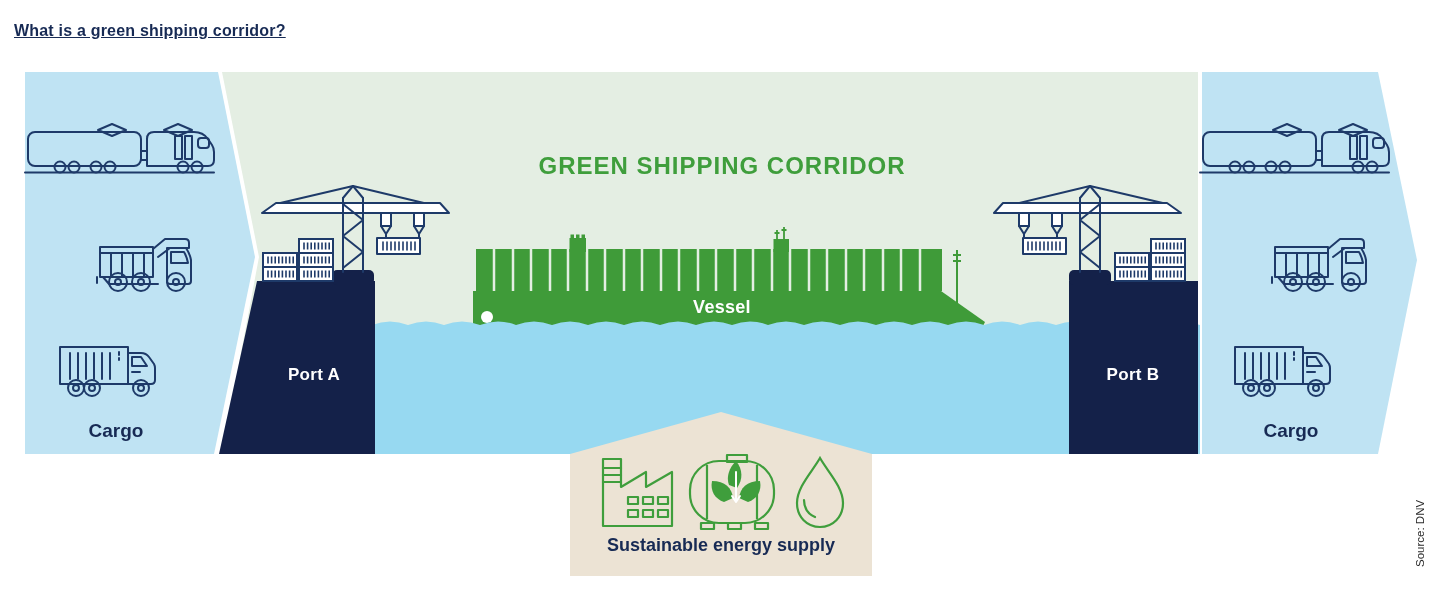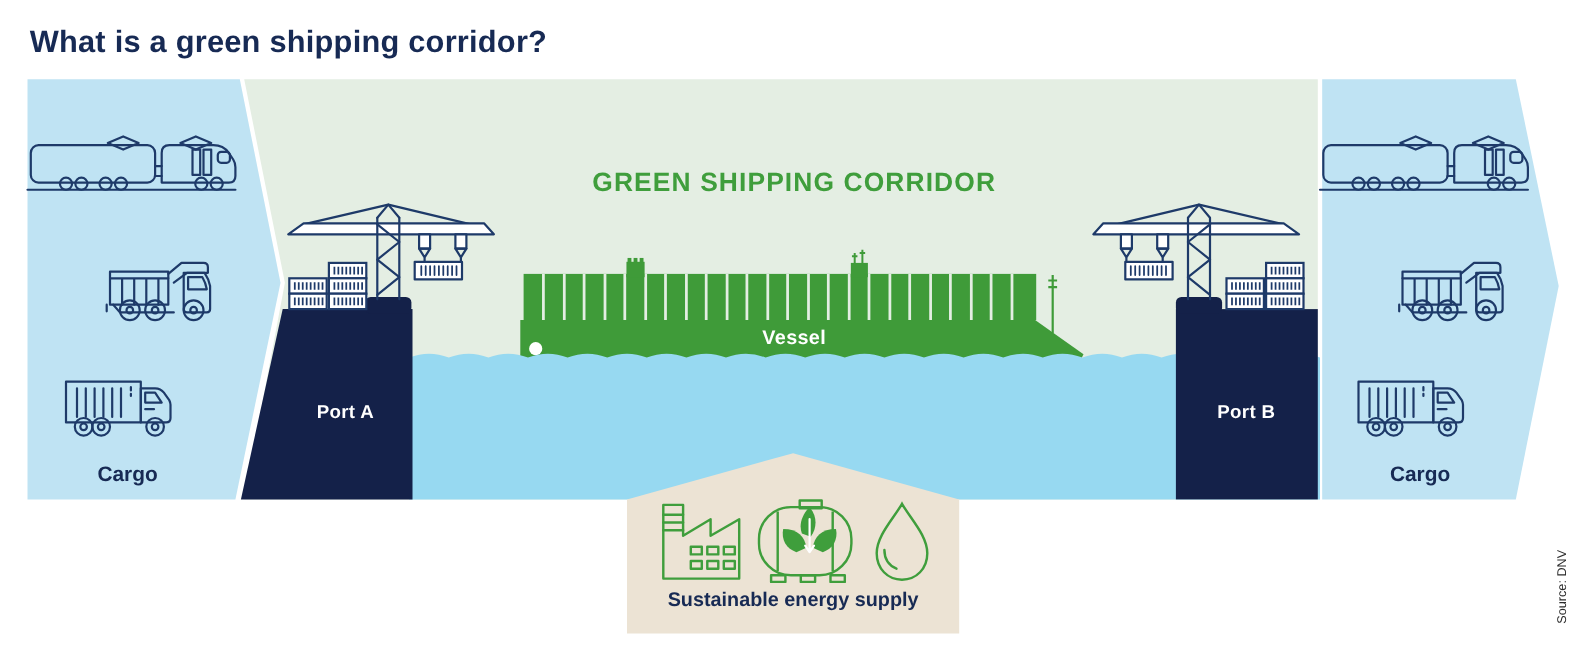--- a/index.html
+++ b/index.html
@@ -4,23 +4,24 @@
 <style>
   html,body{margin:0;padding:0;background:#ffffff;}
   #stage{
     position:relative;
     width:1441px;height:601px;
     background:#ffffff;
     font-family:"Liberation Sans", sans-serif;
     overflow:hidden;
   }
   .page-title{
-    position:absolute;left:27px;top:22px;
-    font-size:28px;font-weight:bold;color:#172a54;
+    position:absolute;left:14px;top:22px;
+    font-size:16px;font-weight:bold;color:#172a54;
     letter-spacing:.2px;
+    text-decoration:underline;
   }
   svg text{font-family:"Liberation Sans", sans-serif;}
   .corridor-title{fill:#3f9e3c;font-size:24px;font-weight:bold;letter-spacing:1px;}
   .port-label{fill:#ffffff;font-size:17px;font-weight:bold;letter-spacing:.3px;}
   .vessel-label{fill:#ffffff;font-size:18px;font-weight:bold;letter-spacing:.3px;}
   .cargo-label{fill:#172a54;font-size:19px;font-weight:bold;}
   .energy-label{fill:#172a54;font-size:18px;font-weight:bold;}
   .source-label{fill:#2b2b2b;font-size:11.5px;}
 </style>
 </head>

